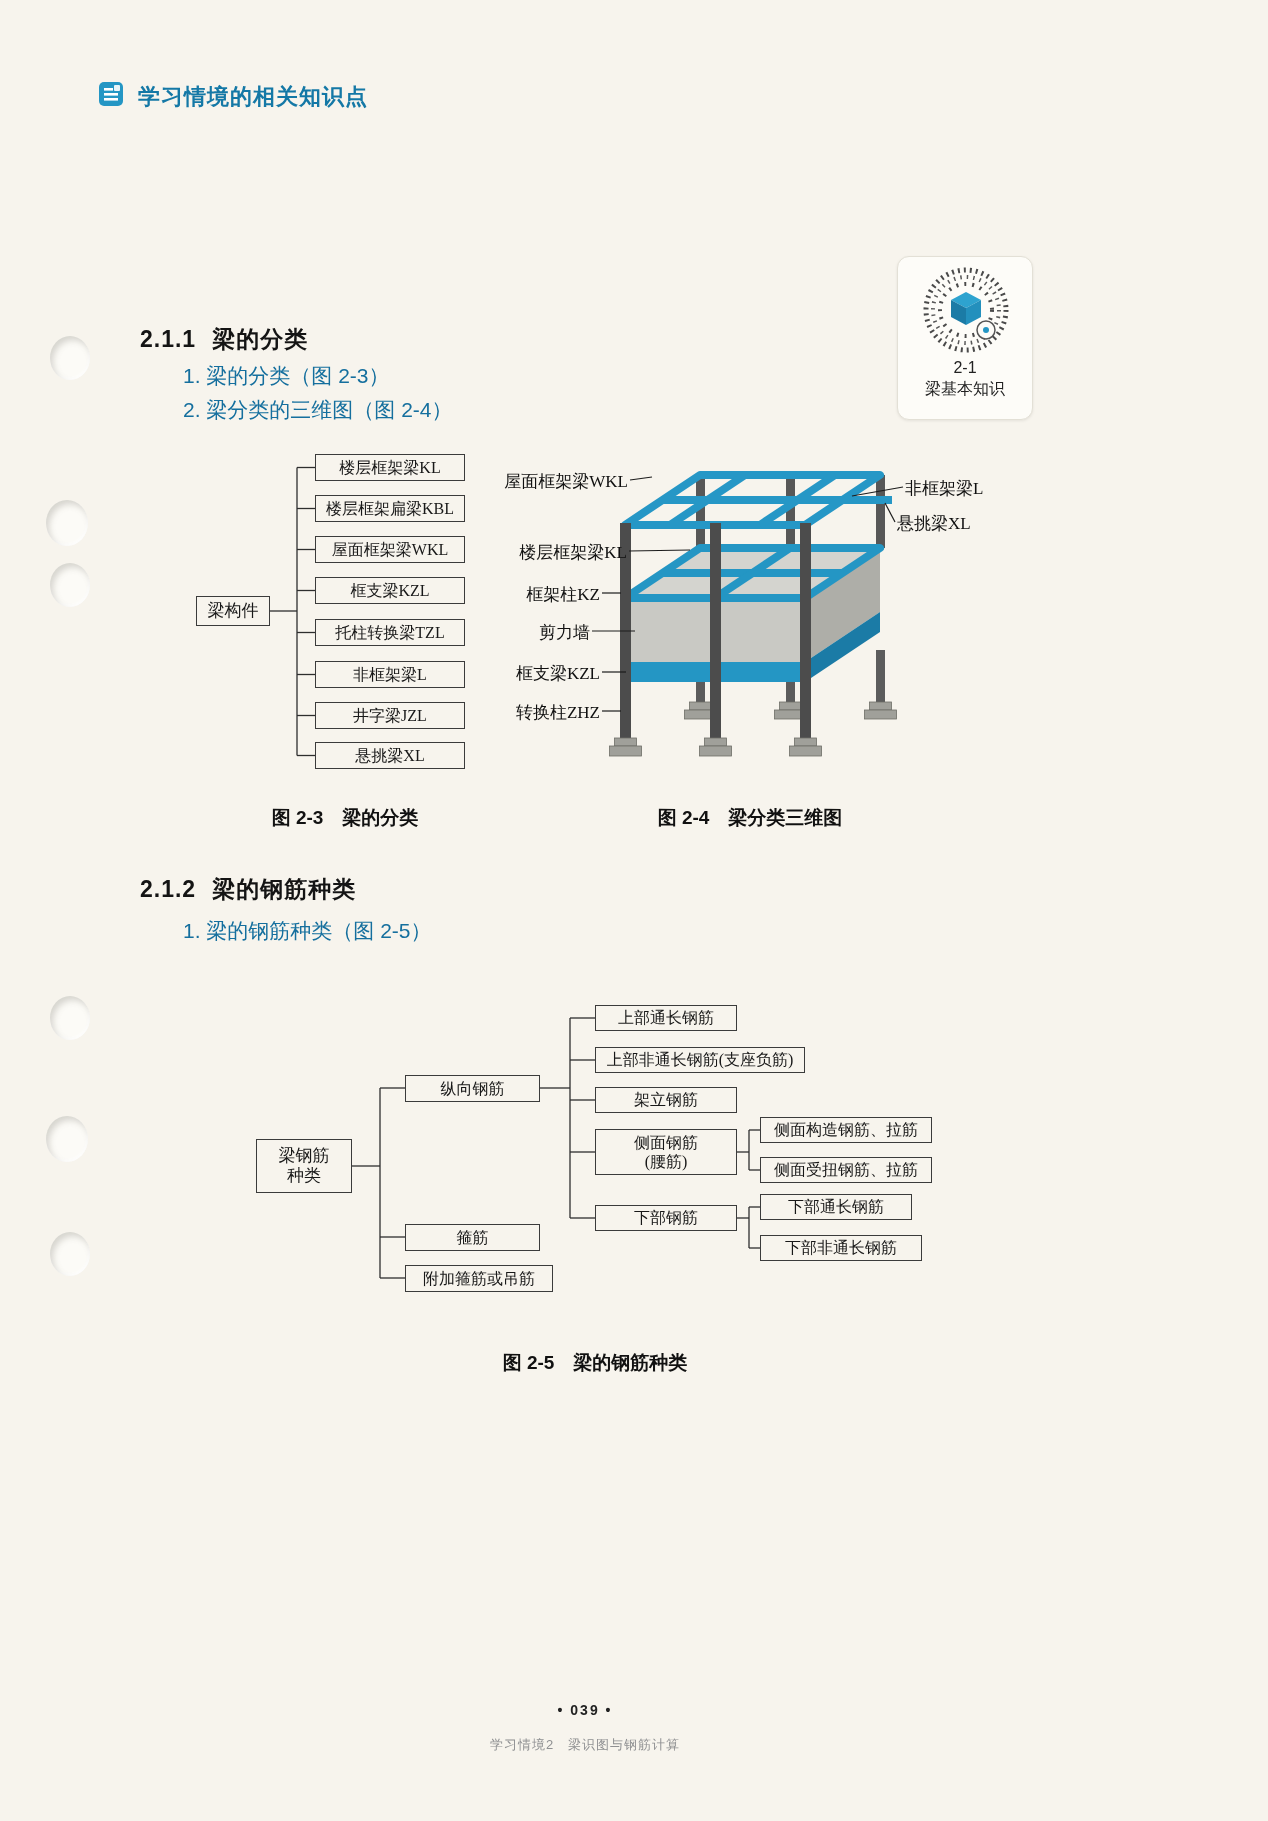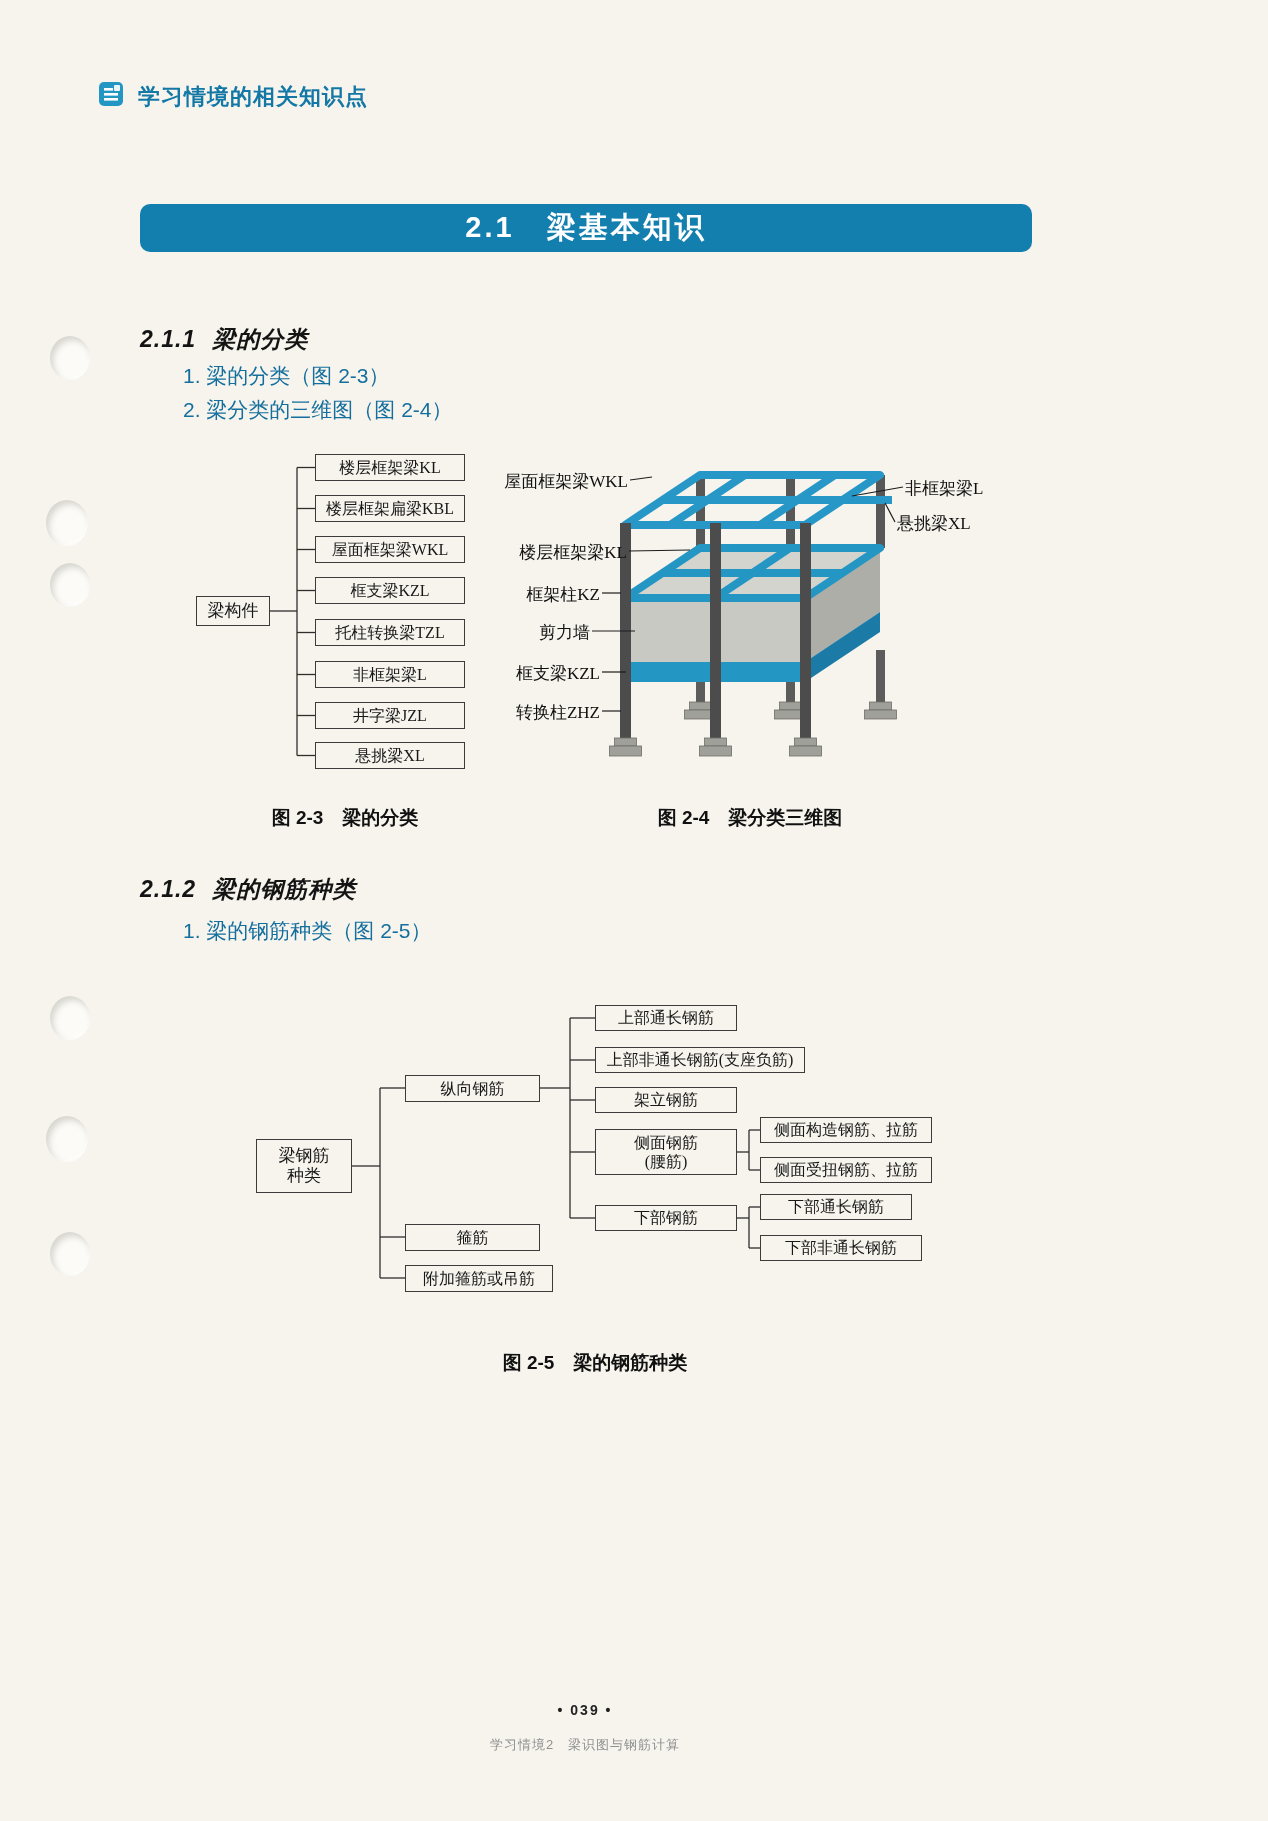--- a/index.html
+++ b/index.html
@@ -20,21 +20,21 @@
     background:#137fae; border-radius:10px; display:flex; align-items:center; justify-content:center;
   }
   .banner-text { color:#ffffff; font-size:29px; font-weight:700; letter-spacing:3px; }
   .qr-card {
     position:absolute; left:897px; top:256px; width:136px; height:164px;
     background:#fdfcf8; border:1px solid #e3e0d6; border-radius:12px;
     box-shadow:0 1px 3px rgba(0,0,0,.08); text-align:center;
   }
   .qr-code { font-size:16px; color:#222; margin-top:2px; }
   .qr-label { font-size:16px; color:#222; margin-top:2px; }
-  .sec-heading { position:absolute; font-size:23px; color:#141414; white-space:nowrap;font-style:italic; }
+  .sec-heading { position:absolute; font-size:23px; color:#141414; white-space:nowrap; }
   .sec-heading .num { font-weight:700; margin-right:16px; letter-spacing:1px; }
   .sec-heading .ttl { font-weight:700; letter-spacing:1px; }
   .blue-item { position:absolute; color:#156f9e; font-size:21px; white-space:nowrap; }
   .box {
     position:absolute; border:1.2px solid #3b3b3b; background:#f7f4ed;
     font-family:"Liberation Serif","DejaVu Serif",serif; font-size:16px; color:#181818;
     display:flex; flex-direction:column; align-items:center; justify-content:center;
     text-align:center; line-height:1.2; white-space:nowrap;
   }
   .fig-caption { position:absolute; font-weight:700; font-size:19px; color:#111; text-align:center; white-space:nowrap; }
@@ -60,24 +60,38 @@
     <svg width="28" height="28" viewBox="0 0 28 28">
       <rect x="1" y="2" width="24" height="24" rx="5" fill="#2496c4"></rect>
       <rect x="6" y="8" width="9" height="2.6" fill="#ffffff"></rect>
       <rect x="6" y="13" width="14" height="2.6" fill="#ffffff"></rect>
       <rect x="6" y="18" width="14" height="2.6" fill="#ffffff"></rect>
       <rect x="16" y="5" width="6" height="6" rx="1" fill="#ffffff" opacity="0.9"></rect>
     </svg>
   </div>
   <div class="hdr-title">学习情境的相关知识点</div>
 
-  <div class="banner">
-    <span class="banner-text">2.1　梁基本知识</span>
-  </div>
-
+
+  <div class="qr-card">
+    <div class="abs" style="left:25px;top:10px;width:86px;height:86px;">
+      <svg width="86" height="86" viewBox="0 0 86 86">
+        <circle cx="43" cy="43" r="40" fill="none" stroke="#4a4a4a" stroke-width="5" stroke-dasharray="2 4"></circle>
+        <circle cx="43" cy="43" r="33" fill="none" stroke="#585858" stroke-width="4" stroke-dasharray="1.5 5"></circle>
+        <circle cx="43" cy="43" r="26" fill="none" stroke="#4a4a4a" stroke-width="4" stroke-dasharray="2 6"></circle>
+        <circle cx="43" cy="43" r="20" fill="#fdfcf8"></circle>
+        <polygon points="43,25 58,33 43,41 28,33" fill="#2ea3cf"></polygon>
+        <polygon points="28,33 43,41 43,58 28,50" fill="#1b7ba6"></polygon>
+        <polygon points="58,33 43,41 43,58 58,50" fill="#2390bd"></polygon>
+        <circle cx="63" cy="63" r="9" fill="#fdfcf8" stroke="#555" stroke-width="1.5"></circle>
+        <circle cx="63" cy="63" r="3" fill="#2496c4"></circle>
+      </svg>
+    </div>
+    <div class="qr-code" style="margin-top:102px;">2-1</div>
+    <div class="qr-label">梁基本知识</div>
+  </div>
 
   <div class="sec-heading" style="left:140px;top:324px;">
     <span class="num">2.1.1</span><span class="ttl">梁的分类</span>
   </div>
   <div class="blue-item" style="left:183px;top:362px;">1. 梁的分类（图 2-3）</div>
   <div class="blue-item" style="left:183px;top:396px;">2. 梁分类的三维图（图 2-4）</div>
 
   <div class="box" style="left:196px;top:596px;width:74px;height:30px;font-size:17px;">梁构件</div>
   <div class="box" style="left:315px;top:454px;width:150px;height:27px;">楼层框架梁KL</div>
   <div class="box" style="left:315px;top:495px;width:150px;height:27px;">楼层框架扁梁KBL</div>

